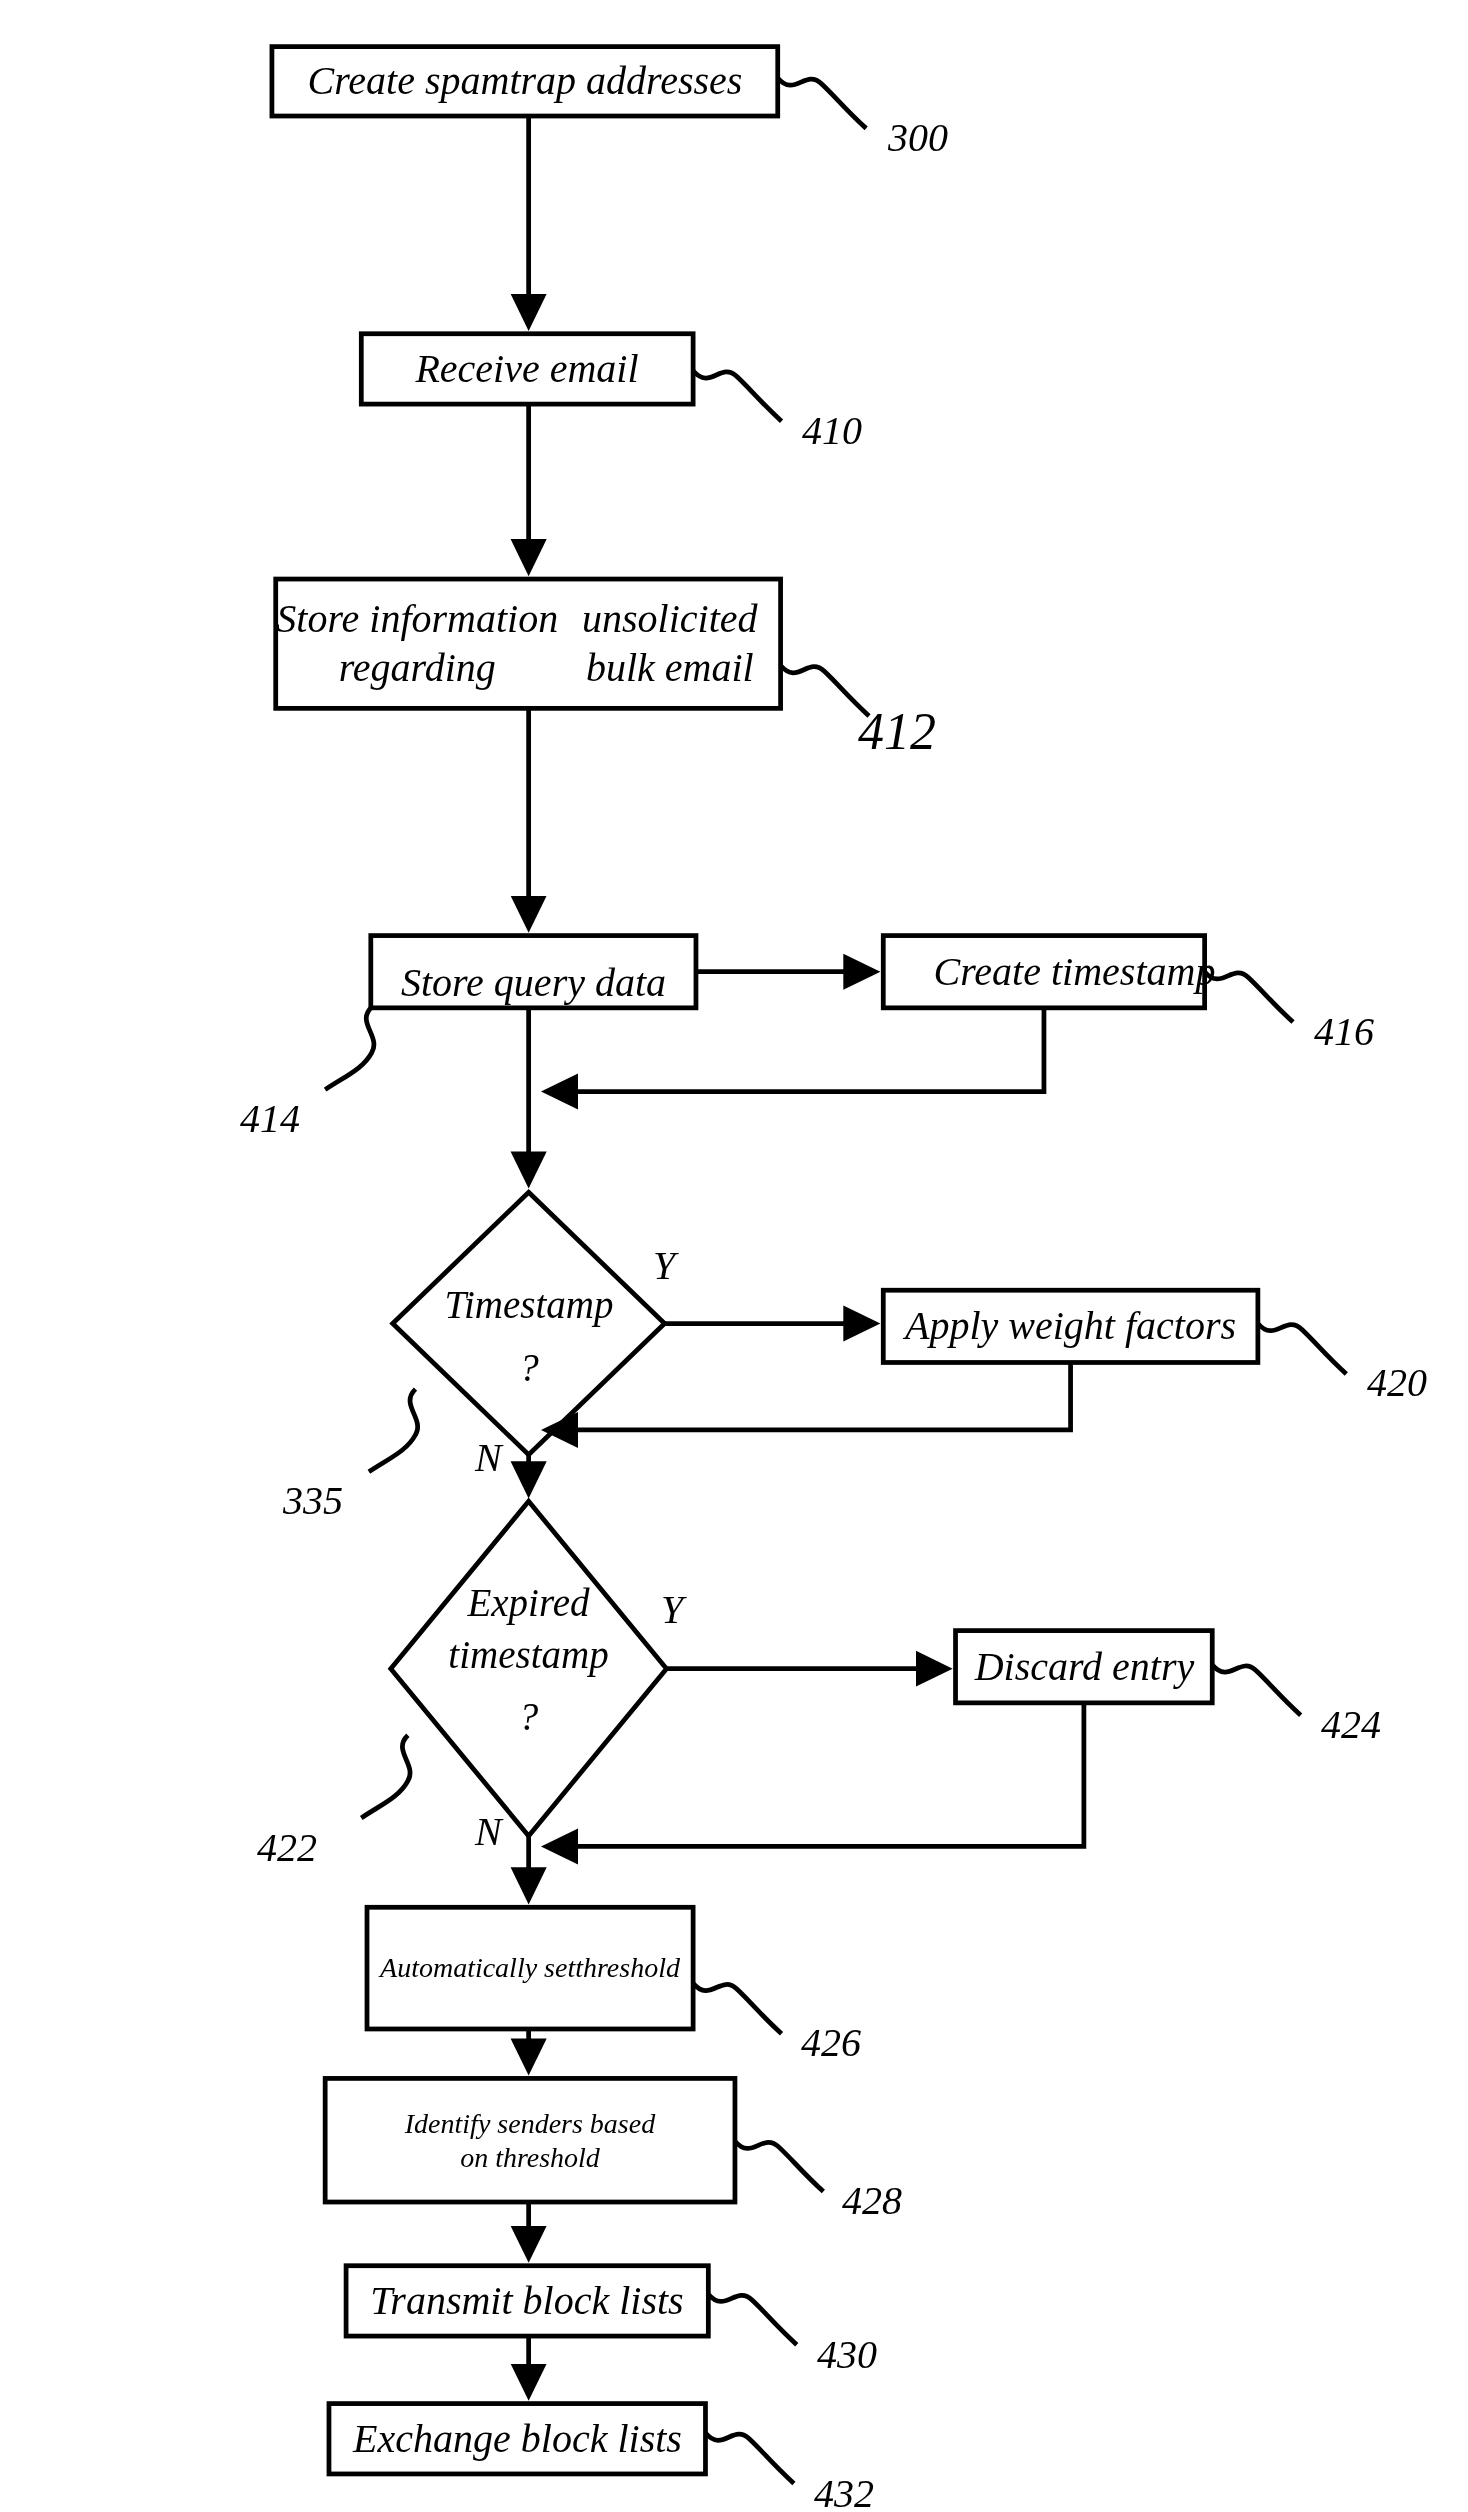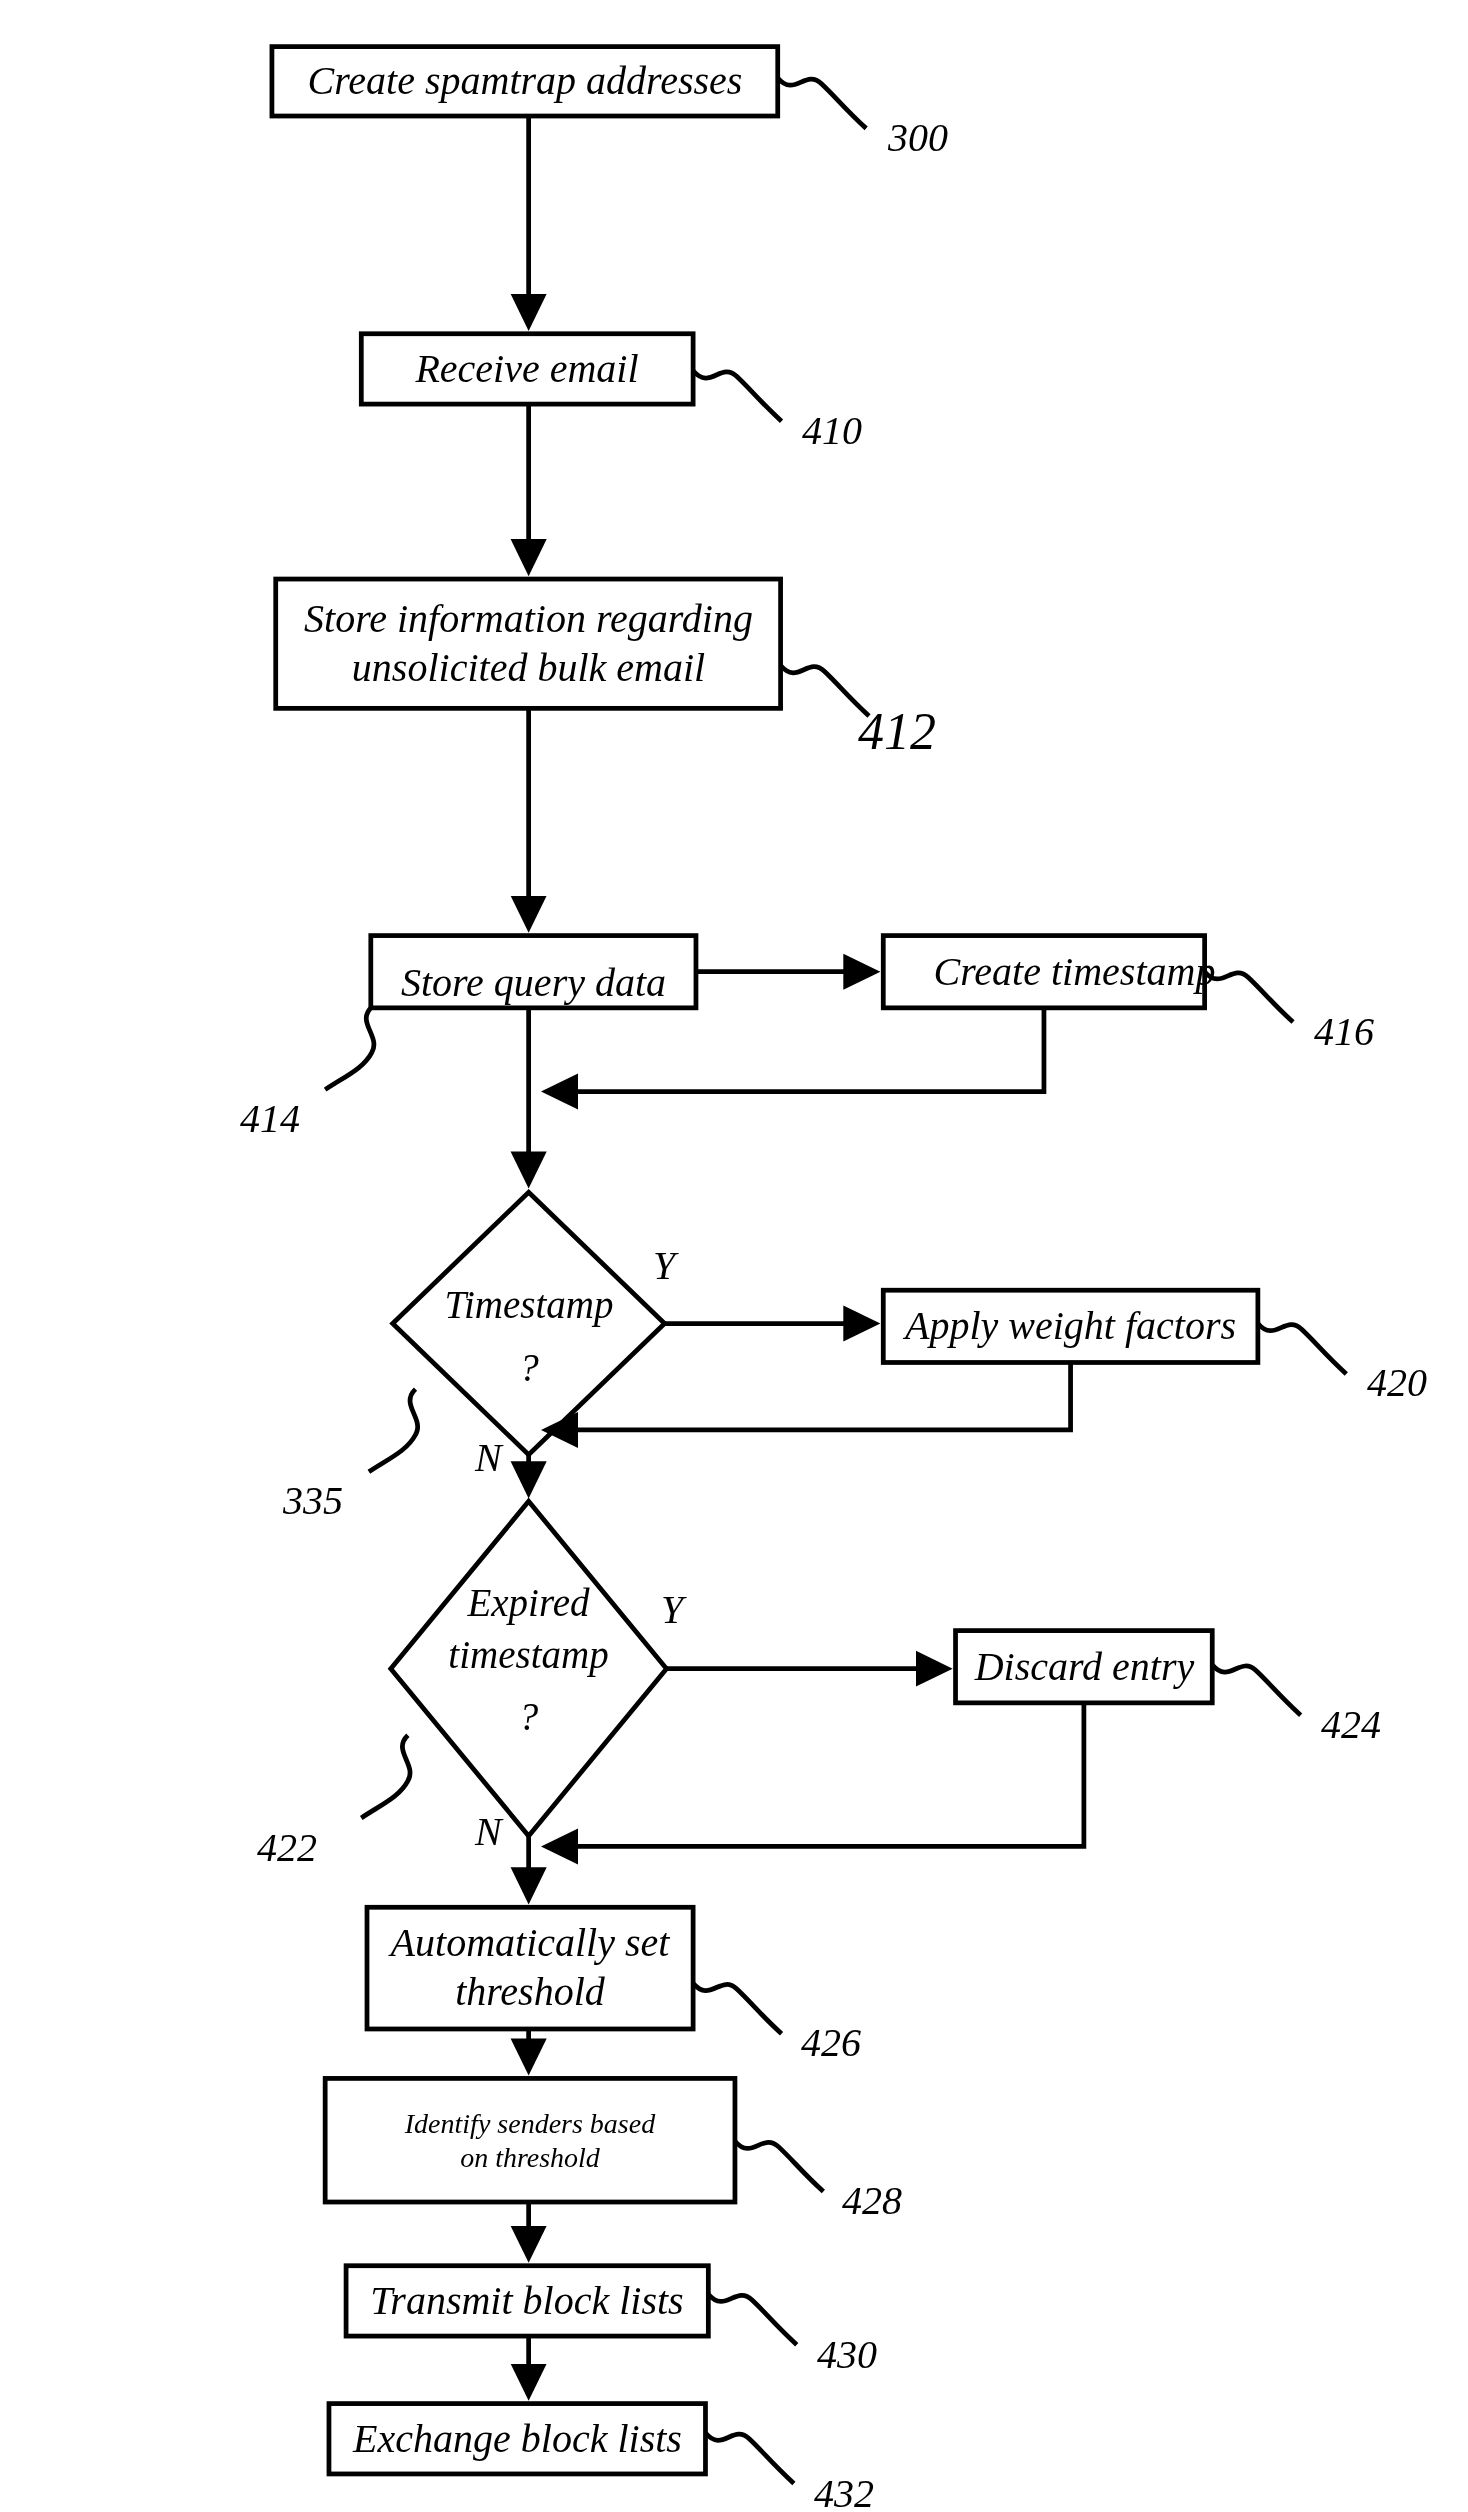--- a/index.html
+++ b/index.html
@@ -60,37 +60,37 @@
       <path d="M391,1059 C374,1075 401,1090 391,1107 C382,1124 363,1132 342,1146" fill="none" stroke="#000000" stroke-width="5"></path>
       <path d="M437,1461 C420,1477 447,1492 437,1509 C428,1526 409,1534 388,1548" fill="none" stroke="#000000" stroke-width="5"></path>
       <path d="M429,1825 C412,1841 439,1856 429,1873 C420,1890 401,1898 380,1912" fill="none" stroke="#000000" stroke-width="5"></path>
     </svg>
     <div class="node" style="left: 272px; top: 47px; width: 506px; height: 69px; font-size: 40px;">
       <span>Create spamtrap addresses</span>
     </div>
     <div class="node" style="left: 361px; top: 334px; width: 332px; height: 70px; font-size: 40px;">
       <span>Receive email</span>
     </div>
-    <div class="node" style="left: 276px; top: 579px; width: 505px; height: 129px; font-size: 40px; flex-direction: column;">
+    <div class="node" style="left: 276px; top: 579px; width: 505px; height: 129px; font-size: 40px; flex-direction: row;">
       <span>Store information regarding</span>
       <span>unsolicited bulk email</span>
     </div>
     <div class="node" style="left: 371px; top: 936px; width: 325px; height: 72px; font-size: 40px; align-items: flex-end;">
       <span>Store query data</span>
     </div>
     <div class="node" style="left: 914px; top: 936px; width: 321px; height: 72px; font-size: 40px; justify-content: center;">
       <span>Create timestamp</span>
     </div>
     <div class="node" style="left: 883px; top: 1290px; width: 375px; height: 72px; font-size: 40px;">
       <span>Apply weight factors</span>
     </div>
     <div class="node" style="left: 956px; top: 1631px; width: 257px; height: 72px; font-size: 40px;">
       <span>Discard entry</span>
     </div>
-    <div class="node" style="left: 367px; top: 1907px; width: 326px; height: 122px; font-size: 40px; flex-direction: column;">
+    <div class="node" style="left: 367px; top: 1907px; width: 326px; height: 122px; font-size: 28px; flex-direction: row;">
       <span>Automatically set</span>
       <span>threshold</span>
     </div>
     <div class="node" style="left: 325px; top: 2079px; width: 410px; height: 124px; font-size: 28px; flex-direction: column;">
       <span>Identify senders based</span>
       <span>on threshold</span>
     </div>
     <div class="node" style="left: 346px; top: 2266px; width: 362px; height: 70px; font-size: 40px;">
       <span>Transmit block lists</span>
     </div>

